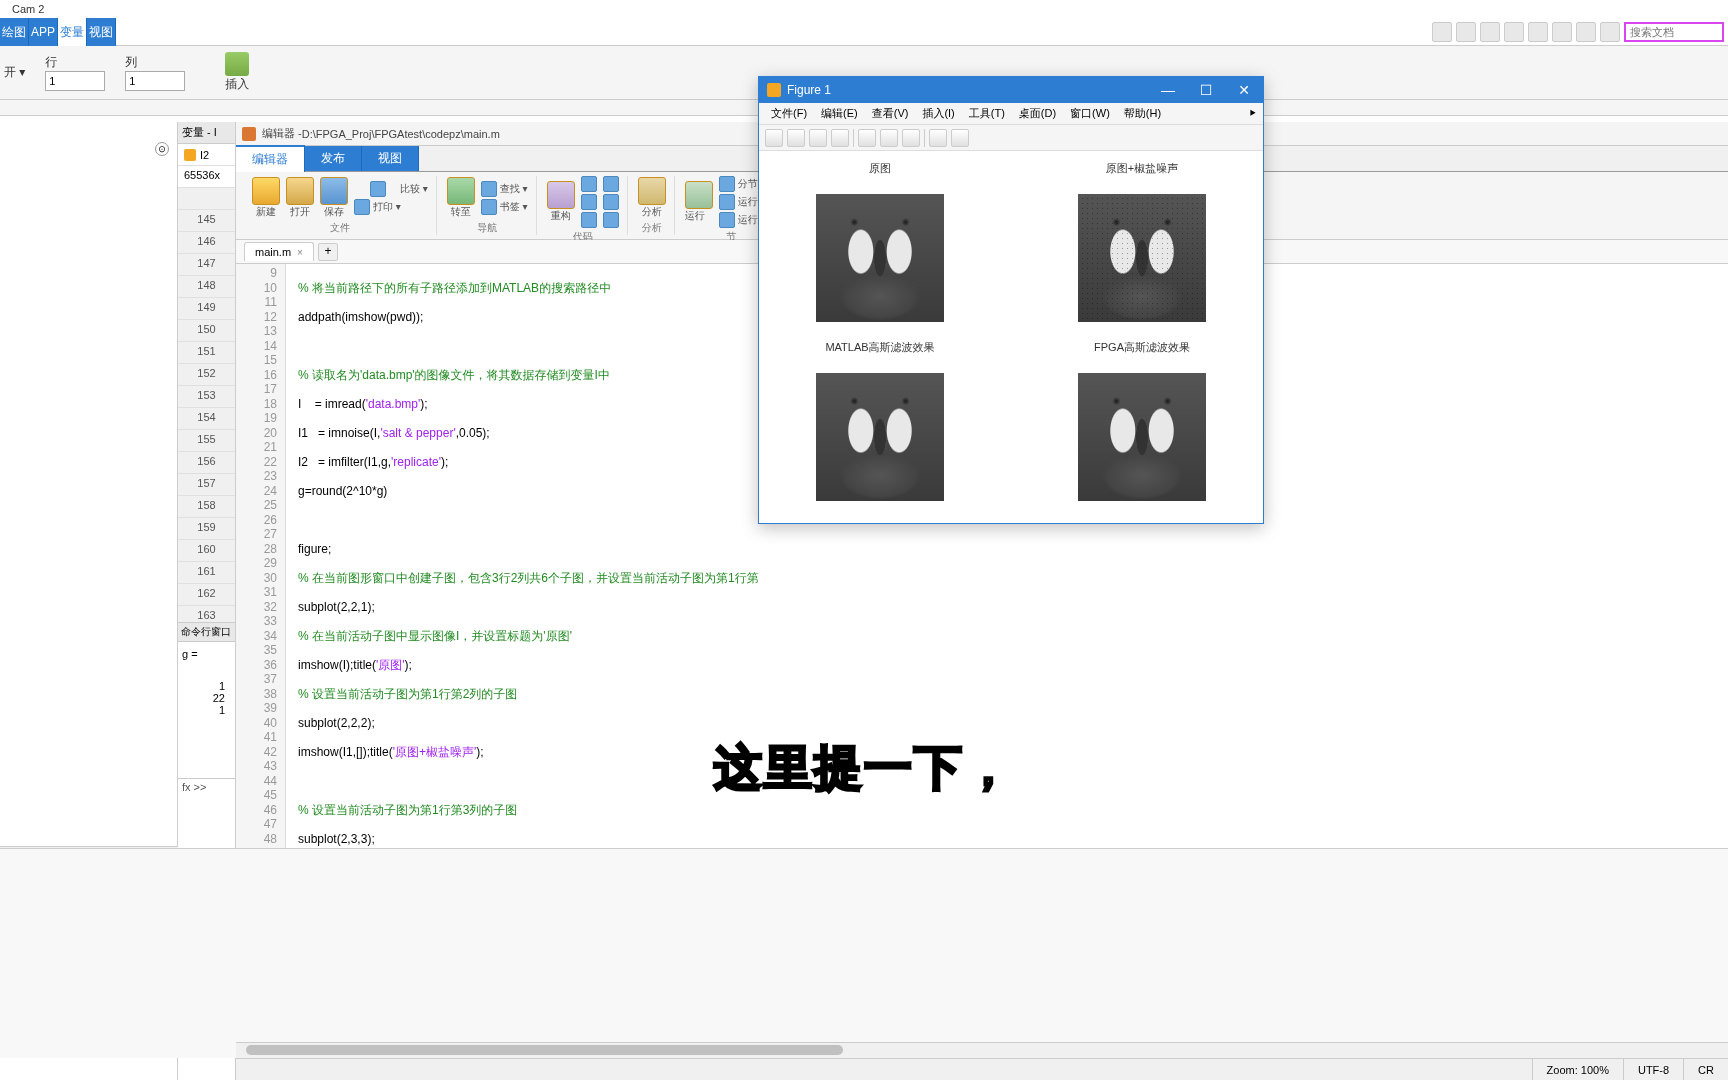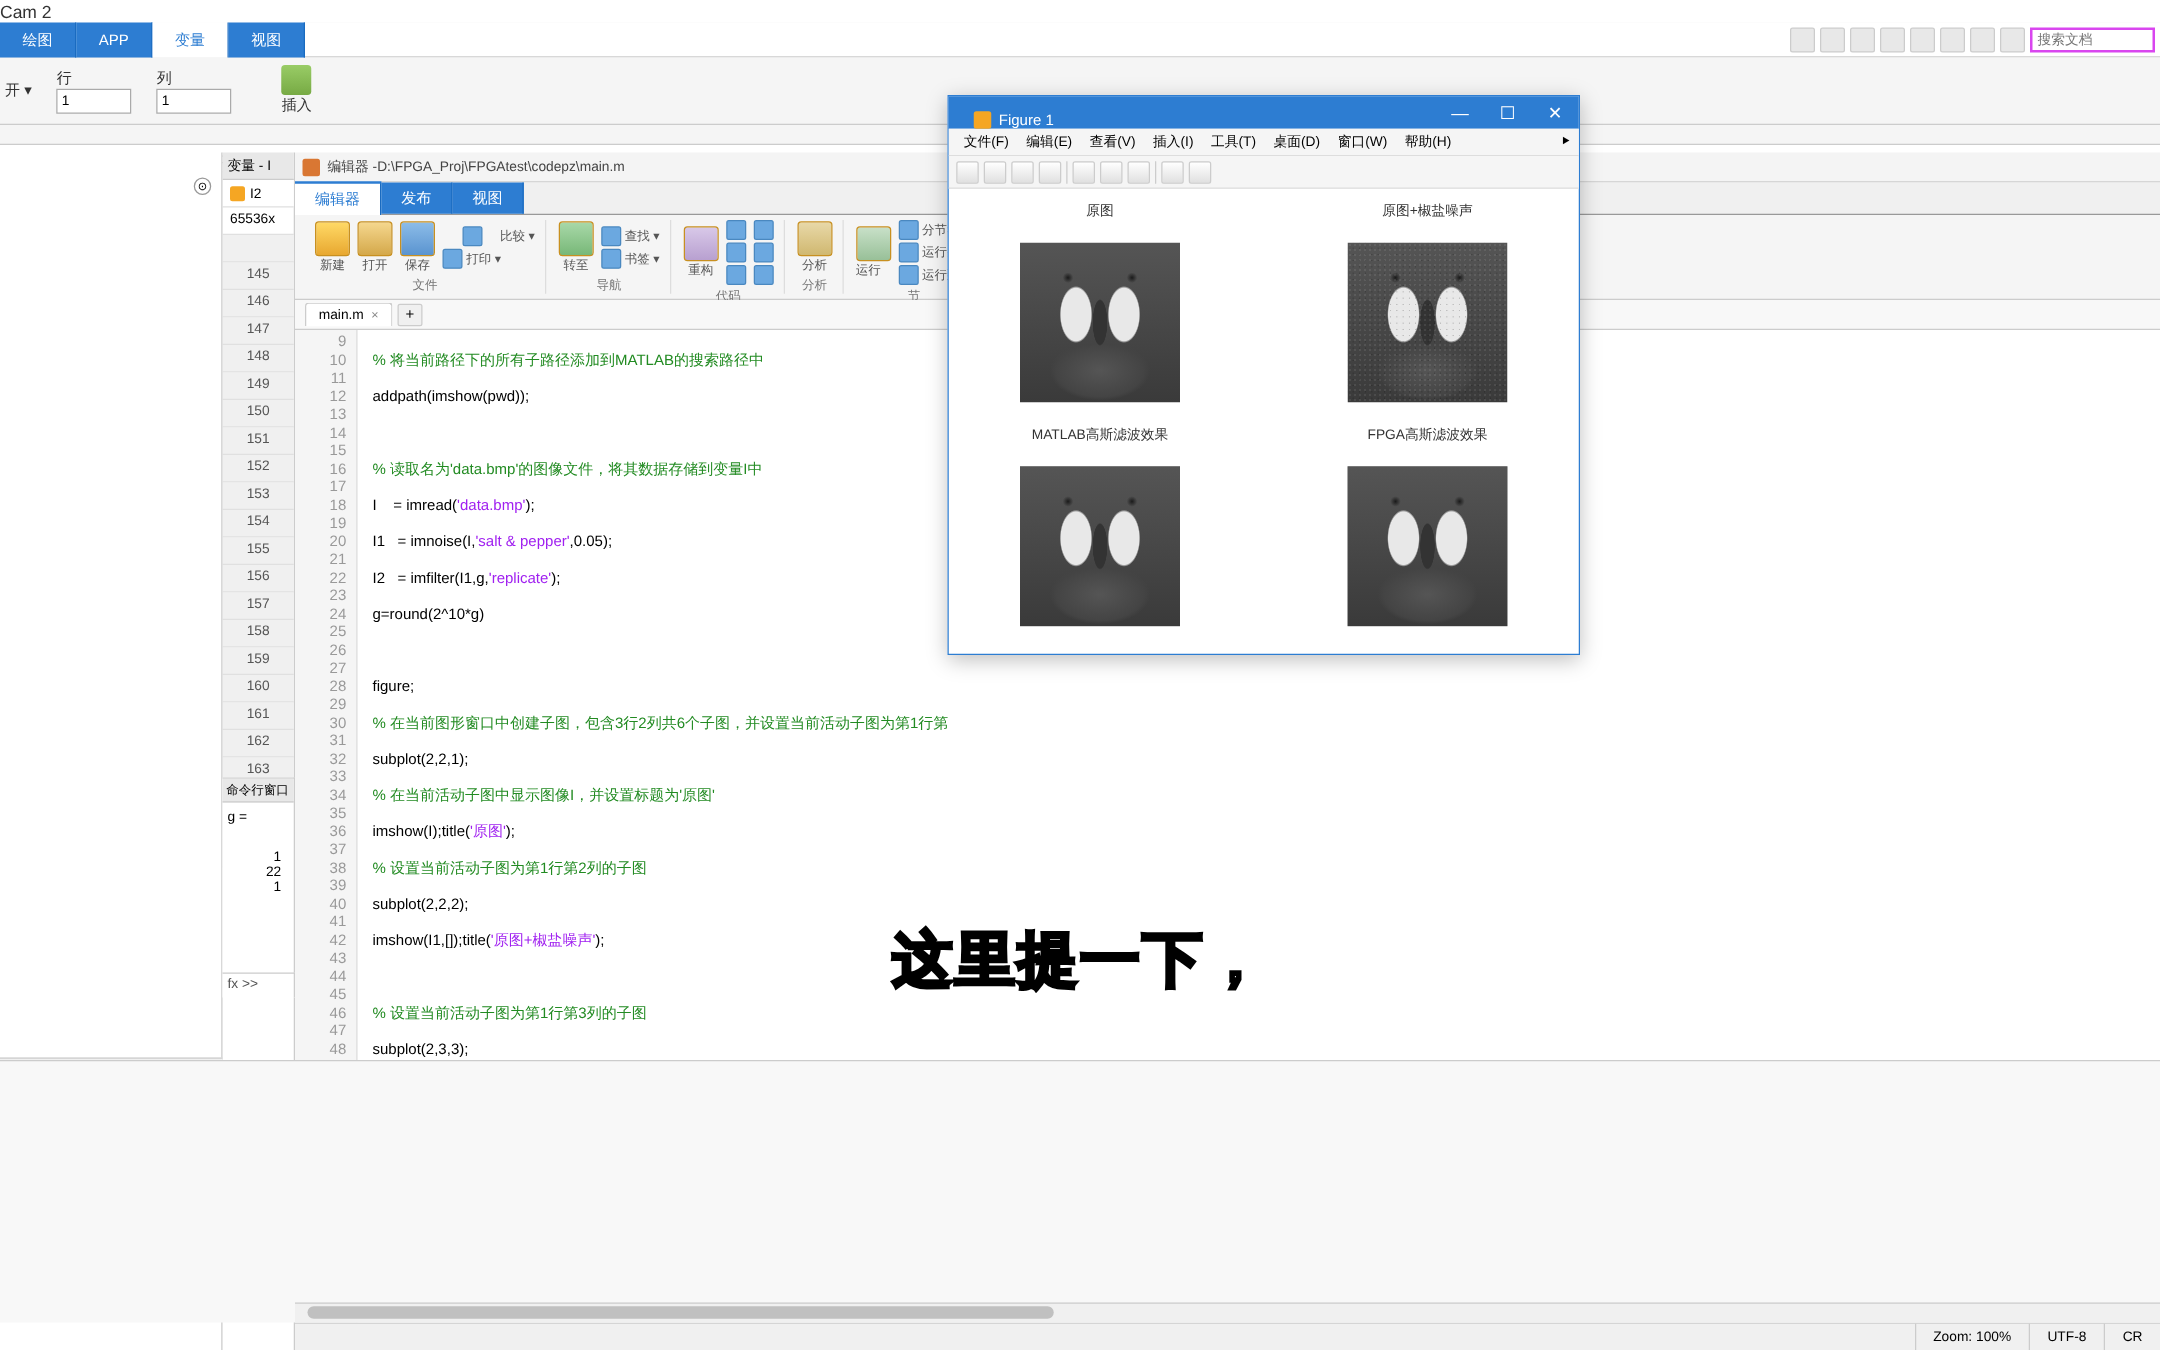--- a/index.html
+++ b/index.html
@@ -1,21 +1,21 @@
 <!DOCTYPE html>
 <html><head>
 <meta charset="utf-8">
 <style>
 * { box-sizing: border-box; margin: 0; padding: 0; font-family: "Microsoft YaHei", Arial, sans-serif; }
 body { background: #f0f0f0; width: 1728px; height: 1080px; overflow: hidden; position: relative; }
 
-.titlebar { height: 18px; background: #fff; font-size: 14px; padding-left: 0; color: #333; line-height: 18px; }
+.titlebar { height: 18px; background: #fff; font-size: 11px; padding-left: 12px; color: #333; line-height: 18px; }
 
 .ribbon-tabs { height: 28px; background: #fff; display: flex; align-items: center; border-bottom: 1px solid #ccc; }
-.ribbon-tab { padding: 0 18px; height: 28px; line-height: 28px; font-size: 12px; color: #fff; background: #2d7dd2; border-right: 1px solid #1a6bc0; cursor: pointer; }
+.ribbon-tab { padding: 0 2px; height: 28px; line-height: 28px; font-size: 12px; color: #fff; background: #2d7dd2; border-right: 1px solid #1a6bc0; cursor: pointer; }
 .ribbon-tab.active { background: #fff; color: #2d7dd2; }
 .ribbon-right { margin-left: auto; display: flex; align-items: center; gap: 4px; padding-right: 4px; }
 .ribbon-icon { width: 20px; height: 20px; background: #e8e8e8; border: 1px solid #ccc; border-radius: 2px; }
 .search-box { width: 100px; height: 20px; border: 2px solid #d946ef; font-size: 11px; padding: 0 4px; }
 
 .toolbar-row { height: 54px; background: #f5f5f5; display: flex; align-items: center; border-bottom: 1px solid #ccc; padding-left: 4px; gap: 20px; }
 .tb-item { font-size: 12px; color: #333; }
 .tb-input { width: 60px; height: 20px; border: 1px solid #aaa; font-size: 11px; padding: 0 3px; }
 
 .path-bar { height: 22px; background: #fff; border-bottom: 1px solid #ccc; display: flex; align-items: center; font-size: 11px; padding-left: 8px; gap: 6px; }
@@ -57,21 +57,21 @@
 .code-lines div { height: 14.5px; }
 .c-comment { color: #228b22; }
 .c-string { color: #a020f0; }
 
 .status-bar { position: absolute; bottom: 0; left: 236px; right: 0; height: 22px; background: #f0f0f0; border-top: 1px solid #ccc; display: flex; align-items: center; font-size: 11px; }
 .status-bar .sb-right { margin-left: auto; display: flex; }
 .sb-cell { border-left: 1px solid #ccc; padding: 0 14px; line-height: 22px; }
 
 
 .figure-win { position: absolute; left: 758px; top: 76px; width: 506px; height: 448px; background: #fff; border: 1px solid #2d7dd2; box-shadow: 0 4px 16px rgba(0,0,0,0.25); z-index: 50; }
-.fig-title { height: 26px; background: #2d7dd2; color: #fff; display: flex; align-items: flex-end; padding-left: 20px; font-size: 12px; }
+.fig-title { height: 26px; background: #2d7dd2; color: #fff; display: flex; align-items: center; padding-left: 8px; font-size: 12px; }
 .fig-title .ic { width: 14px; height: 14px; background: #f5a623; border-radius: 2px; margin-right: 6px; }
 .fig-title .spacer { flex: 1; }
 .fig-title .wbtn { width: 38px; height: 26px; text-align: center; line-height: 26px; color: #fff; font-size: 14px; cursor: pointer; }
 .fig-title .wbtn.close { background: transparent; }
 .fig-menu { height: 22px; background: #f5f5f5; border-bottom: 1px solid #ddd; display: flex; align-items: center; padding-left: 6px; gap: 2px; font-size: 11px; }
 .fig-menu span { padding: 2px 6px; cursor: pointer; }
 .fig-tb { height: 26px; background: #f5f5f5; border-bottom: 1px solid #ddd; display: flex; align-items: center; padding-left: 6px; gap: 4px; }
 .fig-tb .tbi { width: 18px; height: 18px; border: 1px solid #ccc; background: linear-gradient(#fff,#e0e0e0); border-radius: 2px; }
 .fig-canvas { flex: 1; padding: 10px 20px; display: grid; grid-template-columns: 1fr 1fr; grid-template-rows: auto 1fr auto 1fr; gap: 4px 60px; height: 374px; align-items: center; justify-items: center; }
 .fig-sub-title { font-size: 11px; color: #333; text-align: center; }

